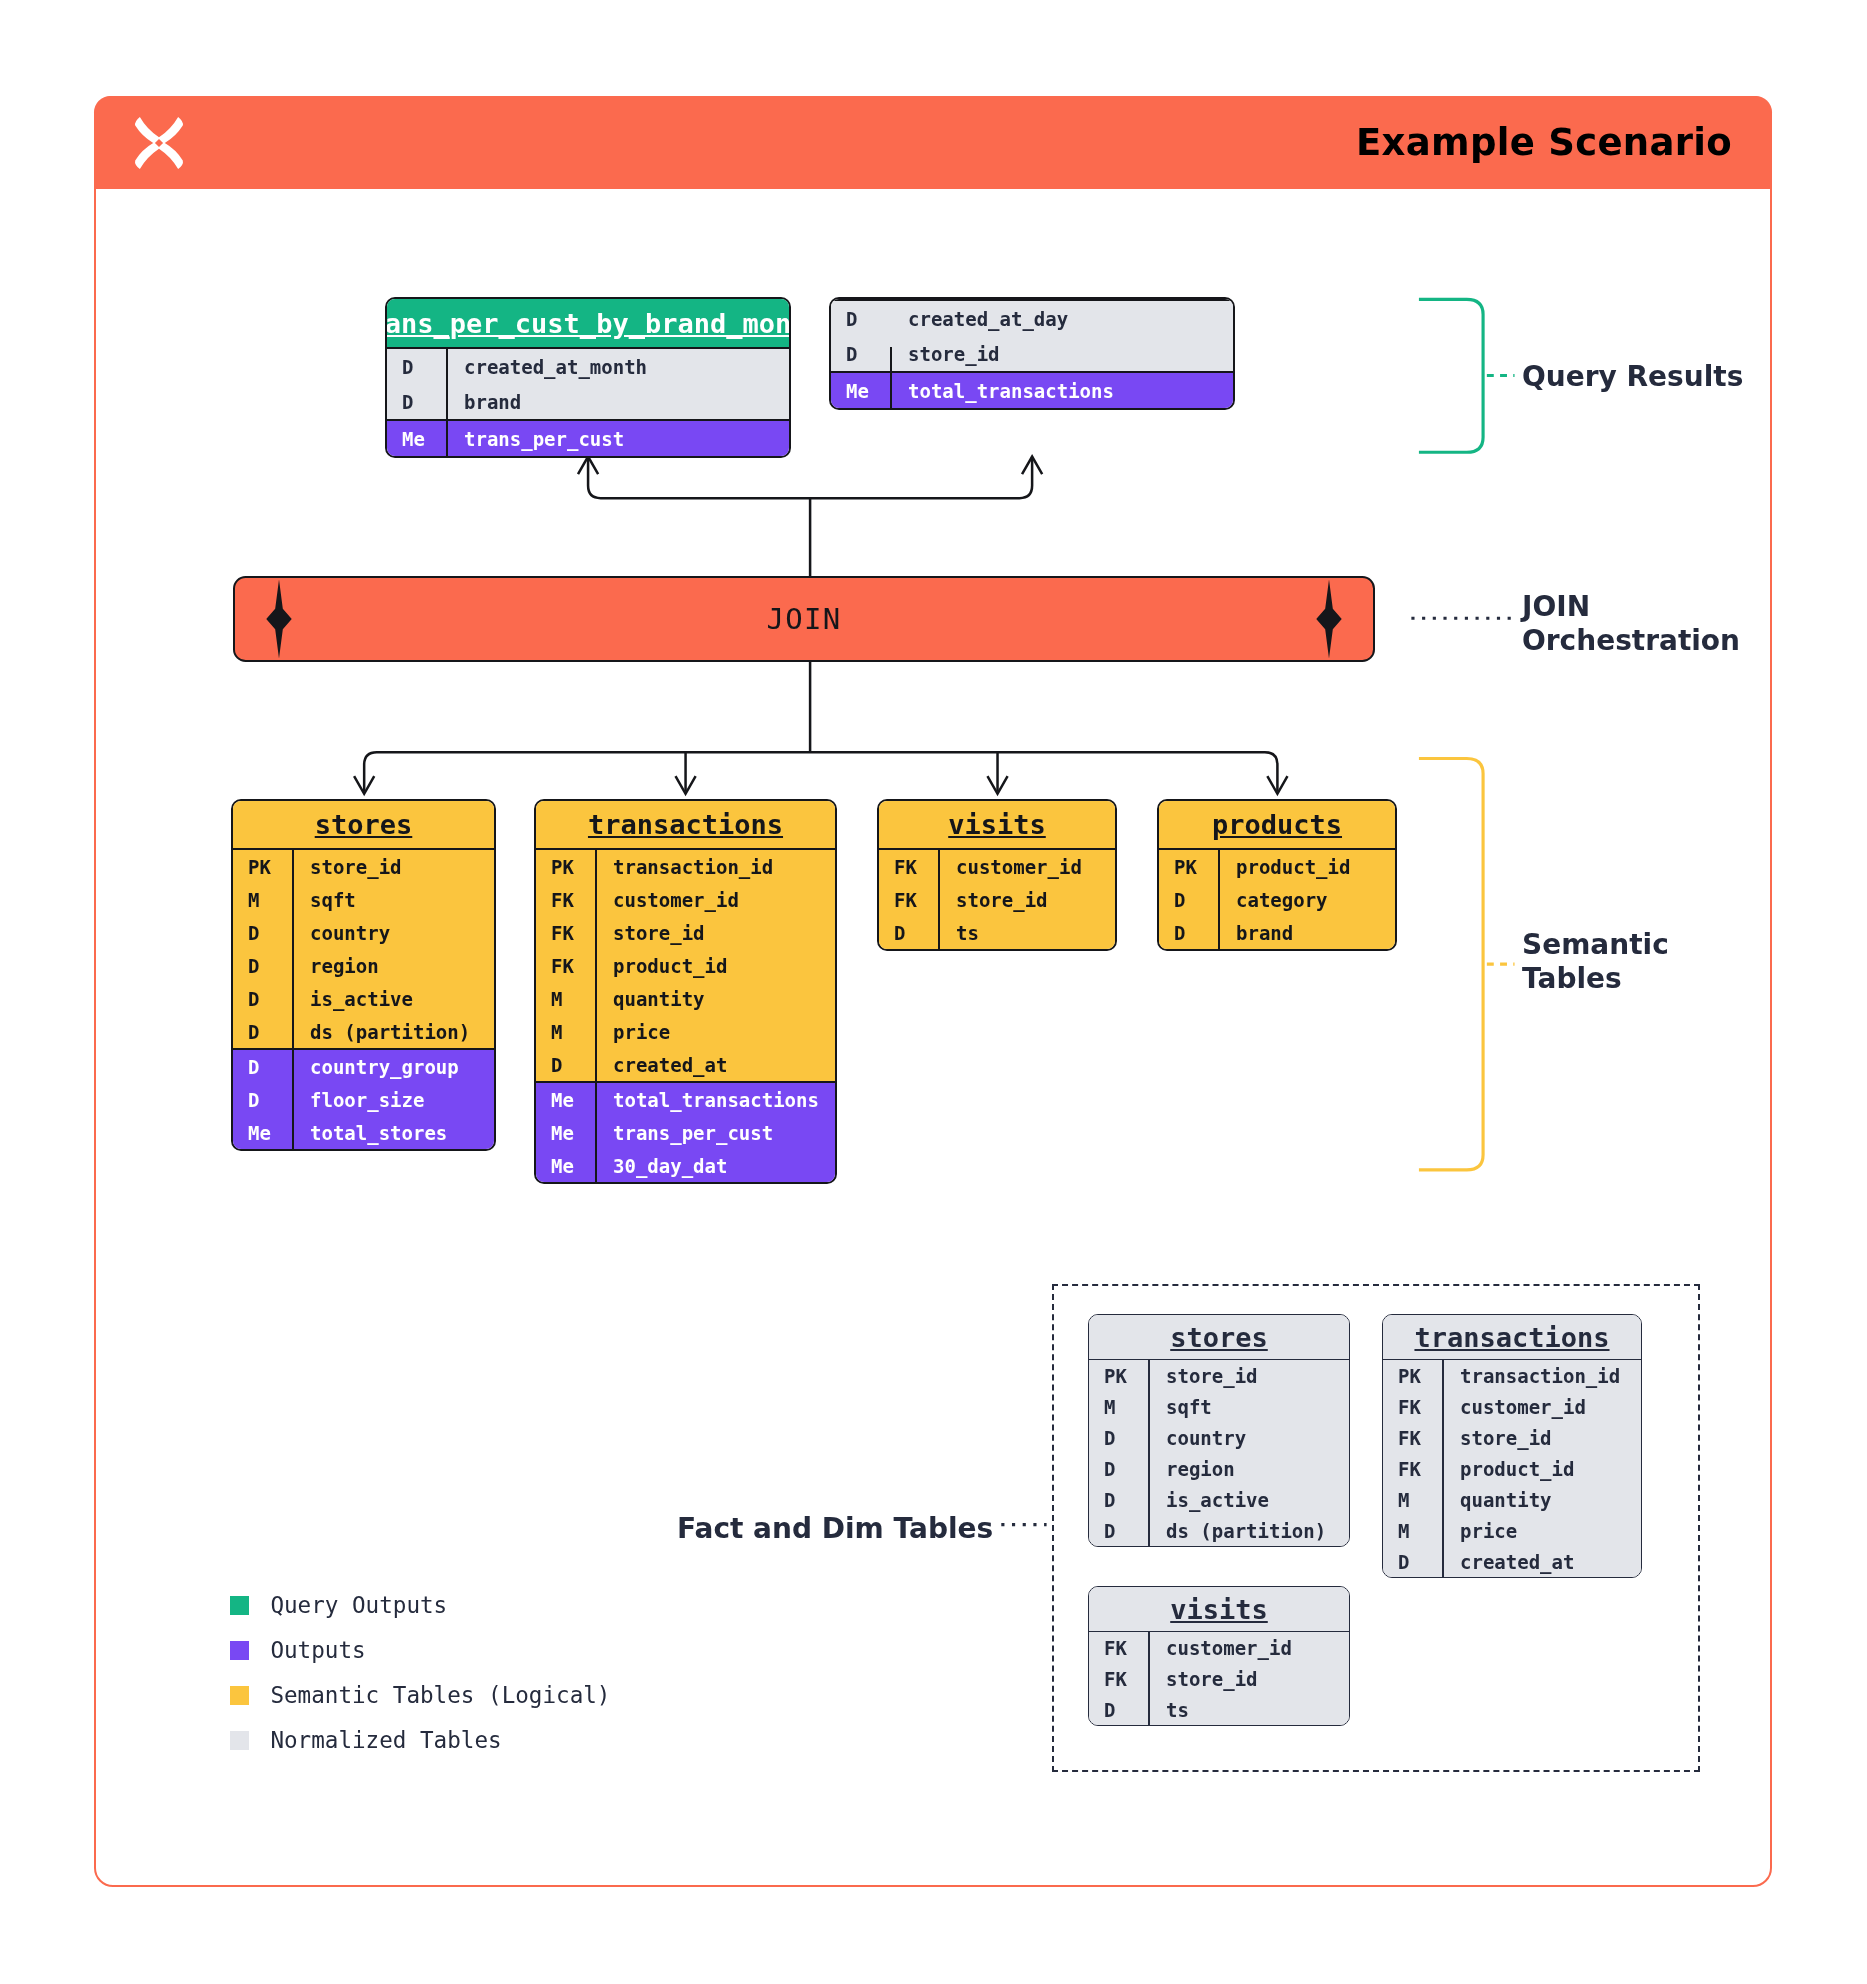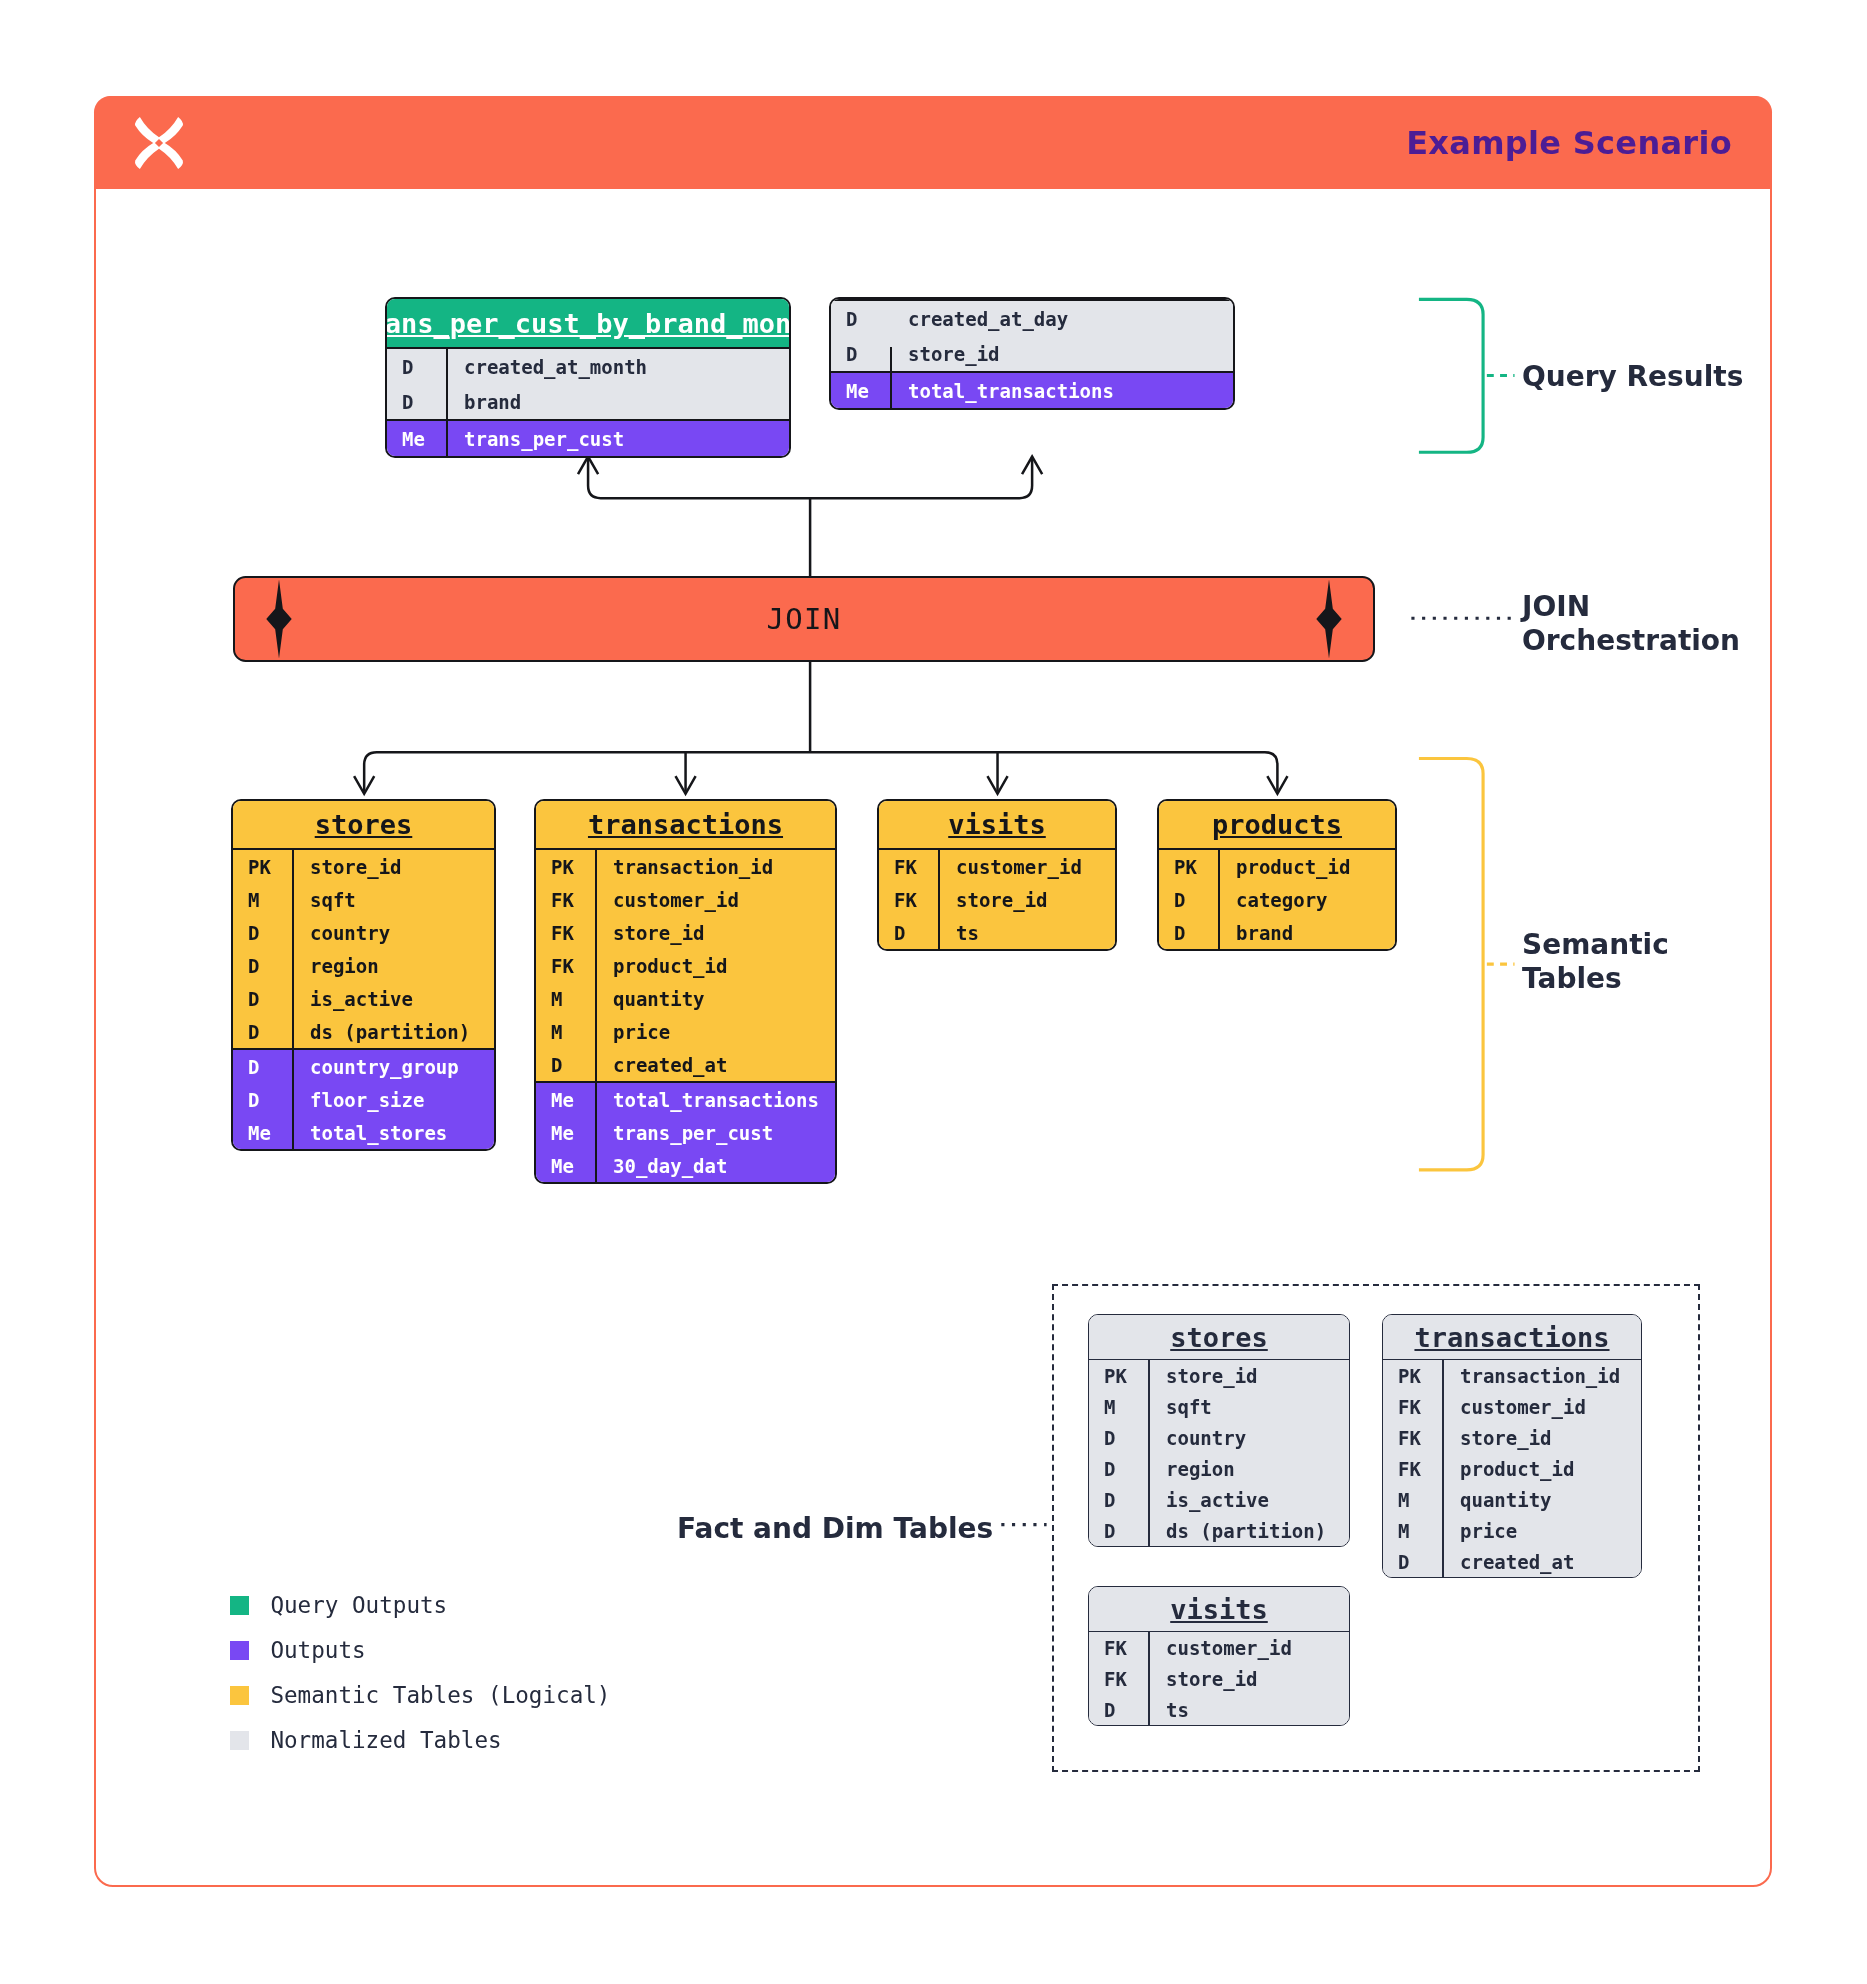--- a/index.html
+++ b/index.html
@@ -4,21 +4,21 @@
 <style>
   html,body{margin:0;padding:0;background:#ffffff;}
   .page{position:relative;width:1868px;height:1985px;background:#ffffff;font-family:"DejaVu Sans",sans-serif;overflow:hidden;}
 
   
   .card{position:absolute;left:94px;top:96px;width:1678px;height:1791px;box-sizing:border-box;
         border:2.5px solid var(--c-orange);border-radius:19px;background:#ffffff;}
   .card-header{position:absolute;left:94px;top:96px;width:1678px;height:93px;box-sizing:border-box;
         background:var(--c-orange);border-radius:16.4px 16.4px 0 0;display:flex;align-items:center;}
   .logo{margin-left:36px;width:58px;height:58px;}
-  .card-title{margin-left:auto;padding-right:40px;font-size:32px;font-weight:bold;color:#4c1d95;letter-spacing:0.3px;}
+  .card-title{margin-left:auto;padding-right:40px;font-size:37px;font-weight:bold;color:#000000;letter-spacing:0.3px;}
 
   
   svg.connectors{position:absolute;left:0;top:0;pointer-events:none;}
 
   
   .tbl{position:absolute;box-sizing:border-box;border-radius:10px;overflow:hidden;
        font-family:"DejaVu Sans Mono",monospace;font-weight:bold;}
   .tbl::after{content:"";position:absolute;left:59px;top:var(--headh);bottom:0;width:1.9px;background:var(--divider);}
   .tbl-title{height:var(--headh);display:flex;align-items:center;justify-content:center;font-size:27px;text-decoration:underline;}
   .tbl-section{position:relative;}

